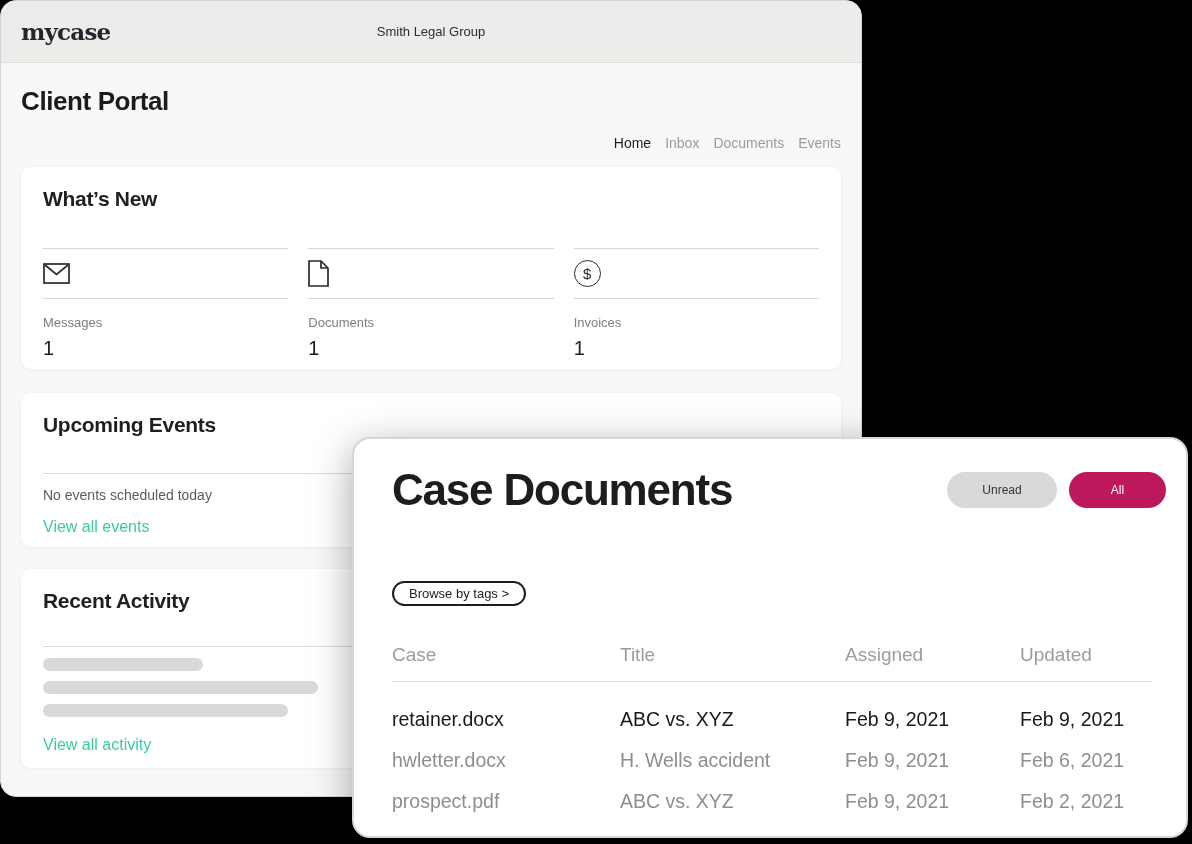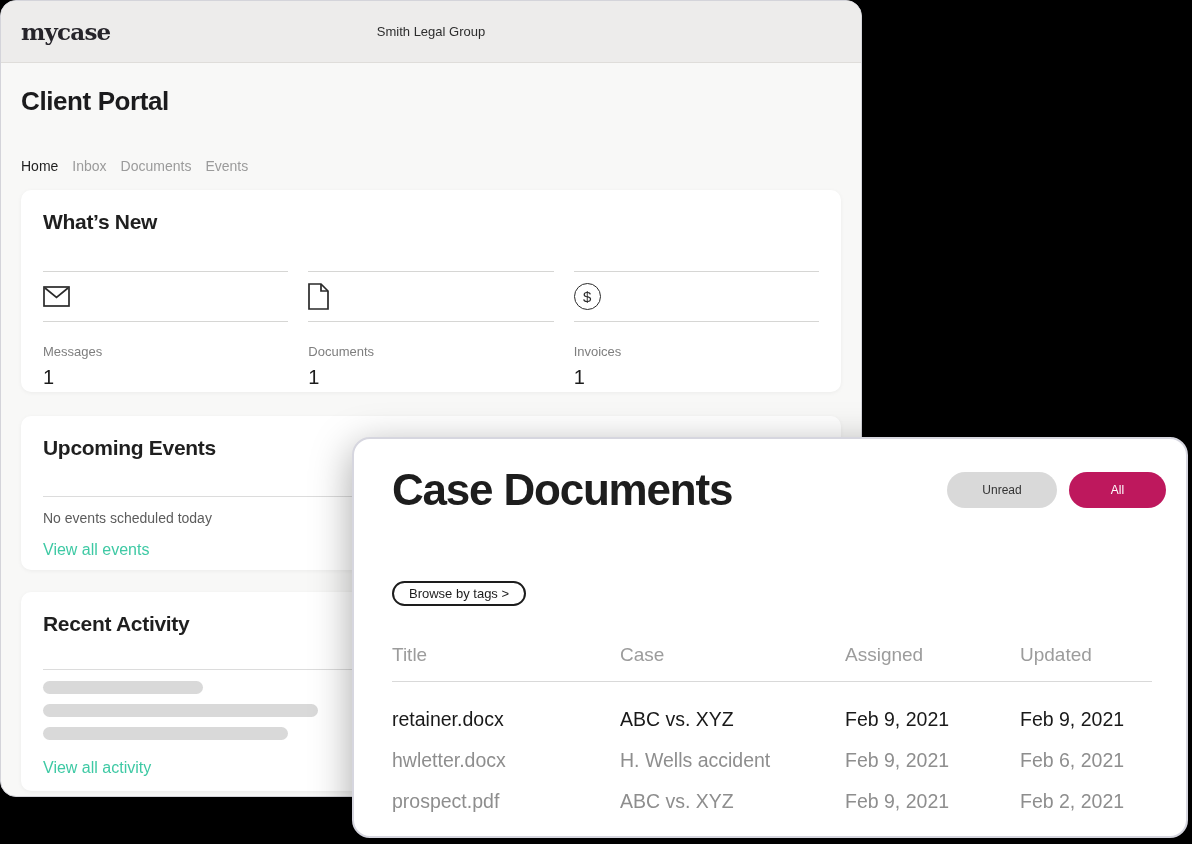--- a/index.html
+++ b/index.html
@@ -45,23 +45,24 @@
   }
   .portal-body { padding:0 20px; }
   .portal-title {
     margin-top:23px;
     font-size:26px;
     font-weight:700;
     letter-spacing:-0.4px;
     color:#1b1b1d;
   }
   .portal-nav {
-    margin-top:41px;
+    margin-top:18px;
     display:flex; gap:14px;
     font-size:14px;
+    justify-content:flex-end;
   }
   .nav-item { color:#9b9b9b; text-decoration:none; cursor:pointer; }
   .nav-item.active { color:#1f1f1f; }
 
   .card {
     background:#fff;
     border-radius:10px;
     box-shadow:0 1px 4px rgba(20,20,20,0.05);
     padding:20px 22px;
   }
@@ -87,21 +88,21 @@
     display:flex; align-items:center;
   }
   .stat-icon-box svg { display:block; }
   .dollar-circle {
     width:27px; height:27px;
     border:1.6px solid #2a2a2a;
     border-radius:50%;
     display:flex; align-items:center; justify-content:center;
     font-size:15px; color:#2a2a2a;
   }
-  .stat-label { margin-top:22px; font-size:13px; color:#7e7e7e; }
+  .stat-label { margin-top:16px; font-size:13px; color:#7e7e7e; }
   .stat-count { margin-top:7px; font-size:20px; color:#1c1c1c; }
 
   .card-events { margin-top:24px; height:154px; }
   .divider {
     border-top:1px solid #dcdcdc;
     margin-top:36px;
   }
   .empty-text { margin-top:13px; font-size:14px; color:#5c5c5c; }
   .teal-link {
     display:inline-block;
@@ -269,22 +270,22 @@
     <div class="filters">
       <button class="pill pill-gray">Unread</button>
       <button class="pill pill-purple">All</button>
     </div>
   </div>
 
   <button class="browse-btn">Browse by tags &gt;</button>
 
   <div class="doc-table">
     <div class="t-grid thead">
+      <span>Case</span>
       <span>Title</span>
-      <span>Case</span>
       <span>Assigned</span>
       <span>Updated</span>
     </div>
     <div class="t-divider"></div>
 
     <div class="t-grid trow first unread">
       <span>retainer.docx</span>
       <span>ABC vs. XYZ</span>
       <span>Feb 9, 2021</span>
       <span>Feb 9, 2021</span>

